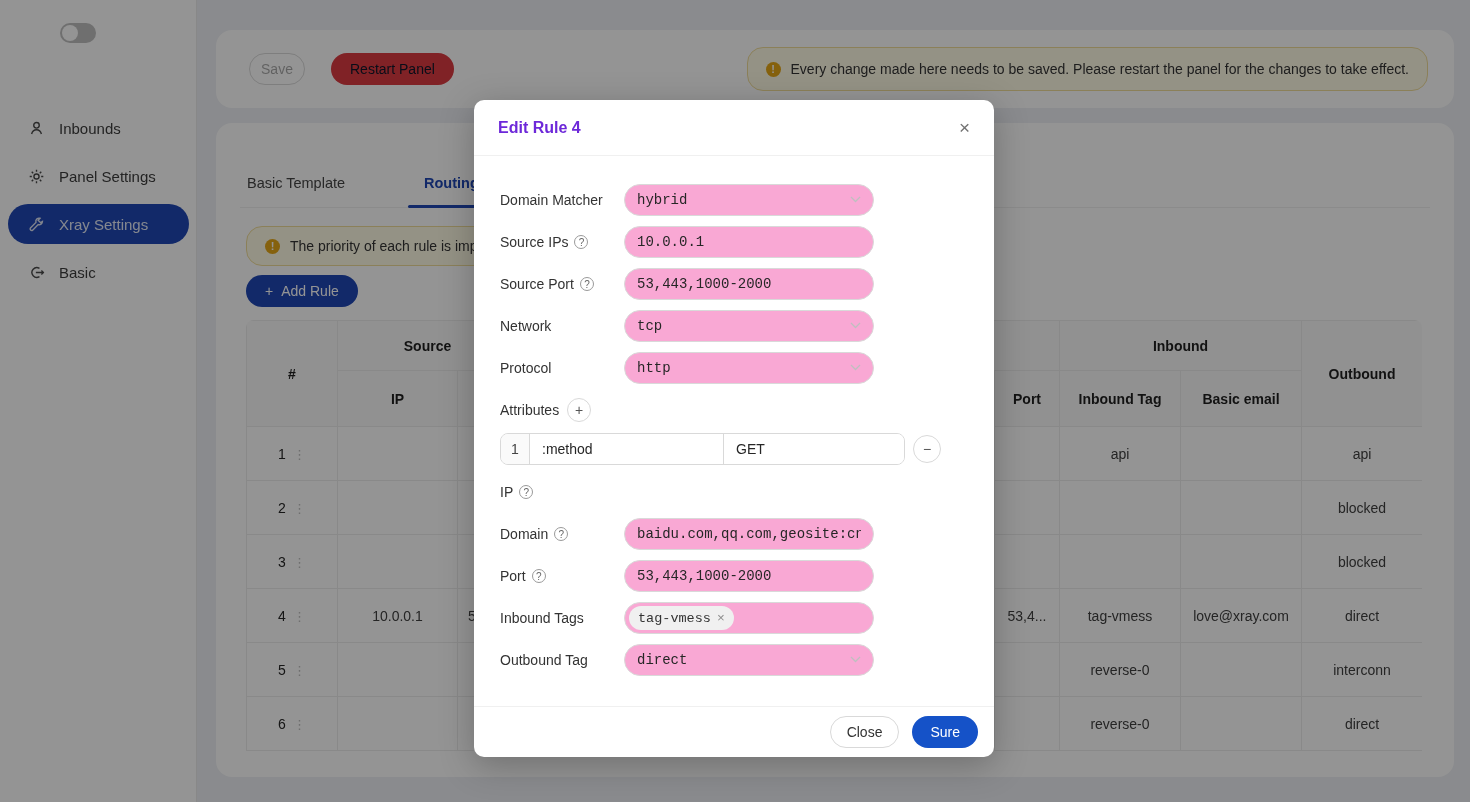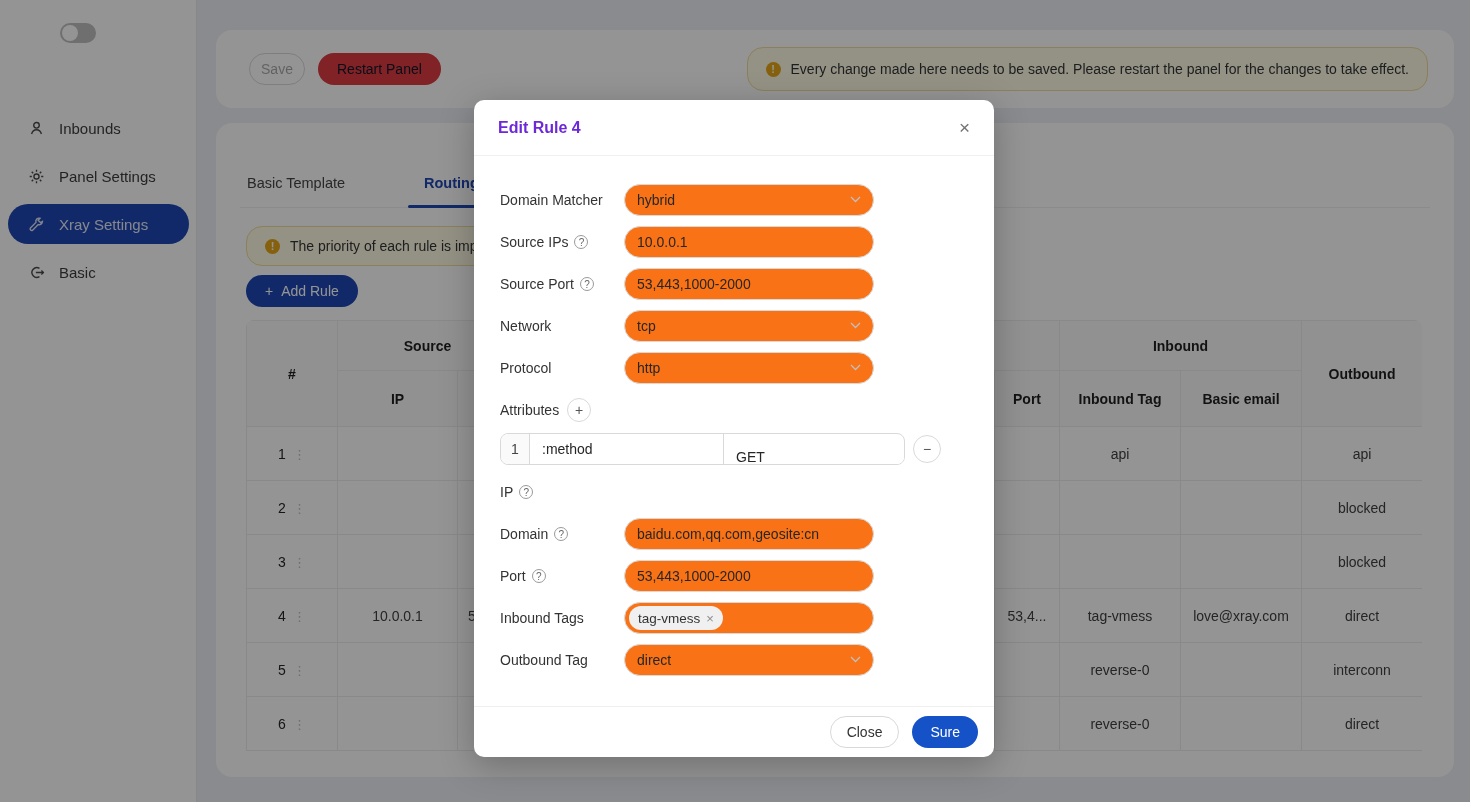--- a/index.html
+++ b/index.html
@@ -17,21 +17,21 @@
   .side-item svg { flex:0 0 auto; stroke:#4a4a4a; }
   .side-item.active { background:var(--primary); color:rgba(255,255,255,0.88); }
   .side-item.active svg { stroke:rgba(255,255,255,0.85); }
   .theme-row { position:absolute; left:28px; top:20px; height:26px;
     display:flex; align-items:center; gap:16px; }
   .switch { width:36px; height:20px; border-radius:10px; background:#bfbfbf;
     position:relative; cursor:pointer; }
   .switch .knob { position:absolute; left:2px; top:2px; width:16px; height:16px;
     border-radius:50%; background:#fff; }
   
-  .card { position:absolute; background:#ffffff; border-radius:16px; }
+  .card { position:absolute; background:#ffffff; border-radius:16px;gap:13px; }
   .card-top { left:216px; top:30px; width:1238px; height:78px;
     display:flex; align-items:center; padding:0 26px 0 33px; }
   .btn { display:inline-flex; align-items:center; justify-content:center;
     height:32px; border-radius:16px; font-size:14px; cursor:pointer;
     border:1px solid transparent; white-space:nowrap; }
   .btn-save { width:56px; border-color:#d9d9d9; color:rgba(0,0,0,0.35);
     background:#fff; cursor:not-allowed; }
   .btn-restart { margin-left:13px; padding:0 18px; background:var(--danger); color:#0f172a; }
   .alert { display:flex; align-items:center; gap:10px; height:44px;
     border-radius:16px; background:var(--warning-bg);
@@ -70,38 +70,38 @@
     padding:0 24px; border-bottom:1px solid #f0f0f0; }
   .m-title { font-size:16px; font-weight:bold; color:#6d28d9; }
   .m-close { margin-left:auto; font-size:19px; color:#737373; cursor:pointer; line-height:1; }
   .m-body { padding:28px 24px 0 26px; }
   .mrow { display:flex; align-items:center; height:32px; margin-bottom:10px; }
   .mlabel { width:124px; flex:0 0 auto; color:#333; display:flex; align-items:center; gap:6px; }
   .help { width:14px; height:14px; border-radius:50%; border:1px solid #9a9a9a;
     color:#666; font-size:10px; display:inline-flex; align-items:center;
     justify-content:center; cursor:pointer; flex:0 0 auto; }
   .control { width:250px; height:32px; border:1px solid #d9d9d9; border-radius:16px;
-    padding:0 12px; font-size:14px; color:#262626; background:#f97316;
-    font-family:Liberation Sans, sans-serif; outline:none; }
+    padding:0 12px; font-size:14px; color:#262626; background:#f9a8d4;
+    font-family:Liberation Mono, monospace; outline:none; }
   input.control { display:block; }
   .select { display:flex; align-items:center; position:relative; cursor:pointer; }
   .select .chev { position:absolute; right:12px; top:11px; }
   .plus-btn { width:24px; height:24px; border:1px solid #d9d9d9; border-radius:50%;
     display:inline-flex; align-items:center; justify-content:center;
     font-size:14px; color:#555; cursor:pointer; margin-left:8px; background:#fff; }
   .attr-label-row { height:32px; margin-bottom:7px; display:flex; align-items:center; }
   .attr-row { height:32px; margin-bottom:11px; display:flex; align-items:center; }
   .attr-group { display:flex; width:405px; height:32px; border:1px solid #d9d9d9;
     border-radius:8px; overflow:hidden; }
   .attr-prefix { width:30px; background:#fafafa; border-right:1px solid #d9d9d9;
     display:flex; align-items:center; justify-content:center; color:#444; }
   .attr-group input { border:none; outline:none; height:100%; padding:0 12px;
     font-size:14px; font-family:inherit; color:#262626; }
   .attr-key { width:194px; border-right:1px solid #d9d9d9 !important; }
-  .attr-val { width:180px;margin-top:8px; }
+  .attr-val { width:180px; }
   .minus-btn { width:28px; height:28px; margin-left:8px; border:1px solid #d9d9d9;
     border-radius:50%; background:#fff; color:#555; font-size:14px;
     display:inline-flex; align-items:center; justify-content:center; cursor:pointer; }
   .tags-control { display:flex; align-items:center; padding:0 4px; }
   .tag-chip { display:inline-flex; align-items:center; gap:6px; height:24px;
     background:#f0f0f0; border-radius:13px; padding:0 9px; font-size:13.5px; color:#333; }
   .tag-chip .tag-x { color:#8c8c8c; font-size:13px; cursor:pointer; }
   .m-foot { position:absolute; left:0; right:0; bottom:0; height:51px;
     border-top:1px solid #f0f0f0; display:flex; align-items:center;
     justify-content:flex-end; gap:13px; padding-right:16px;

